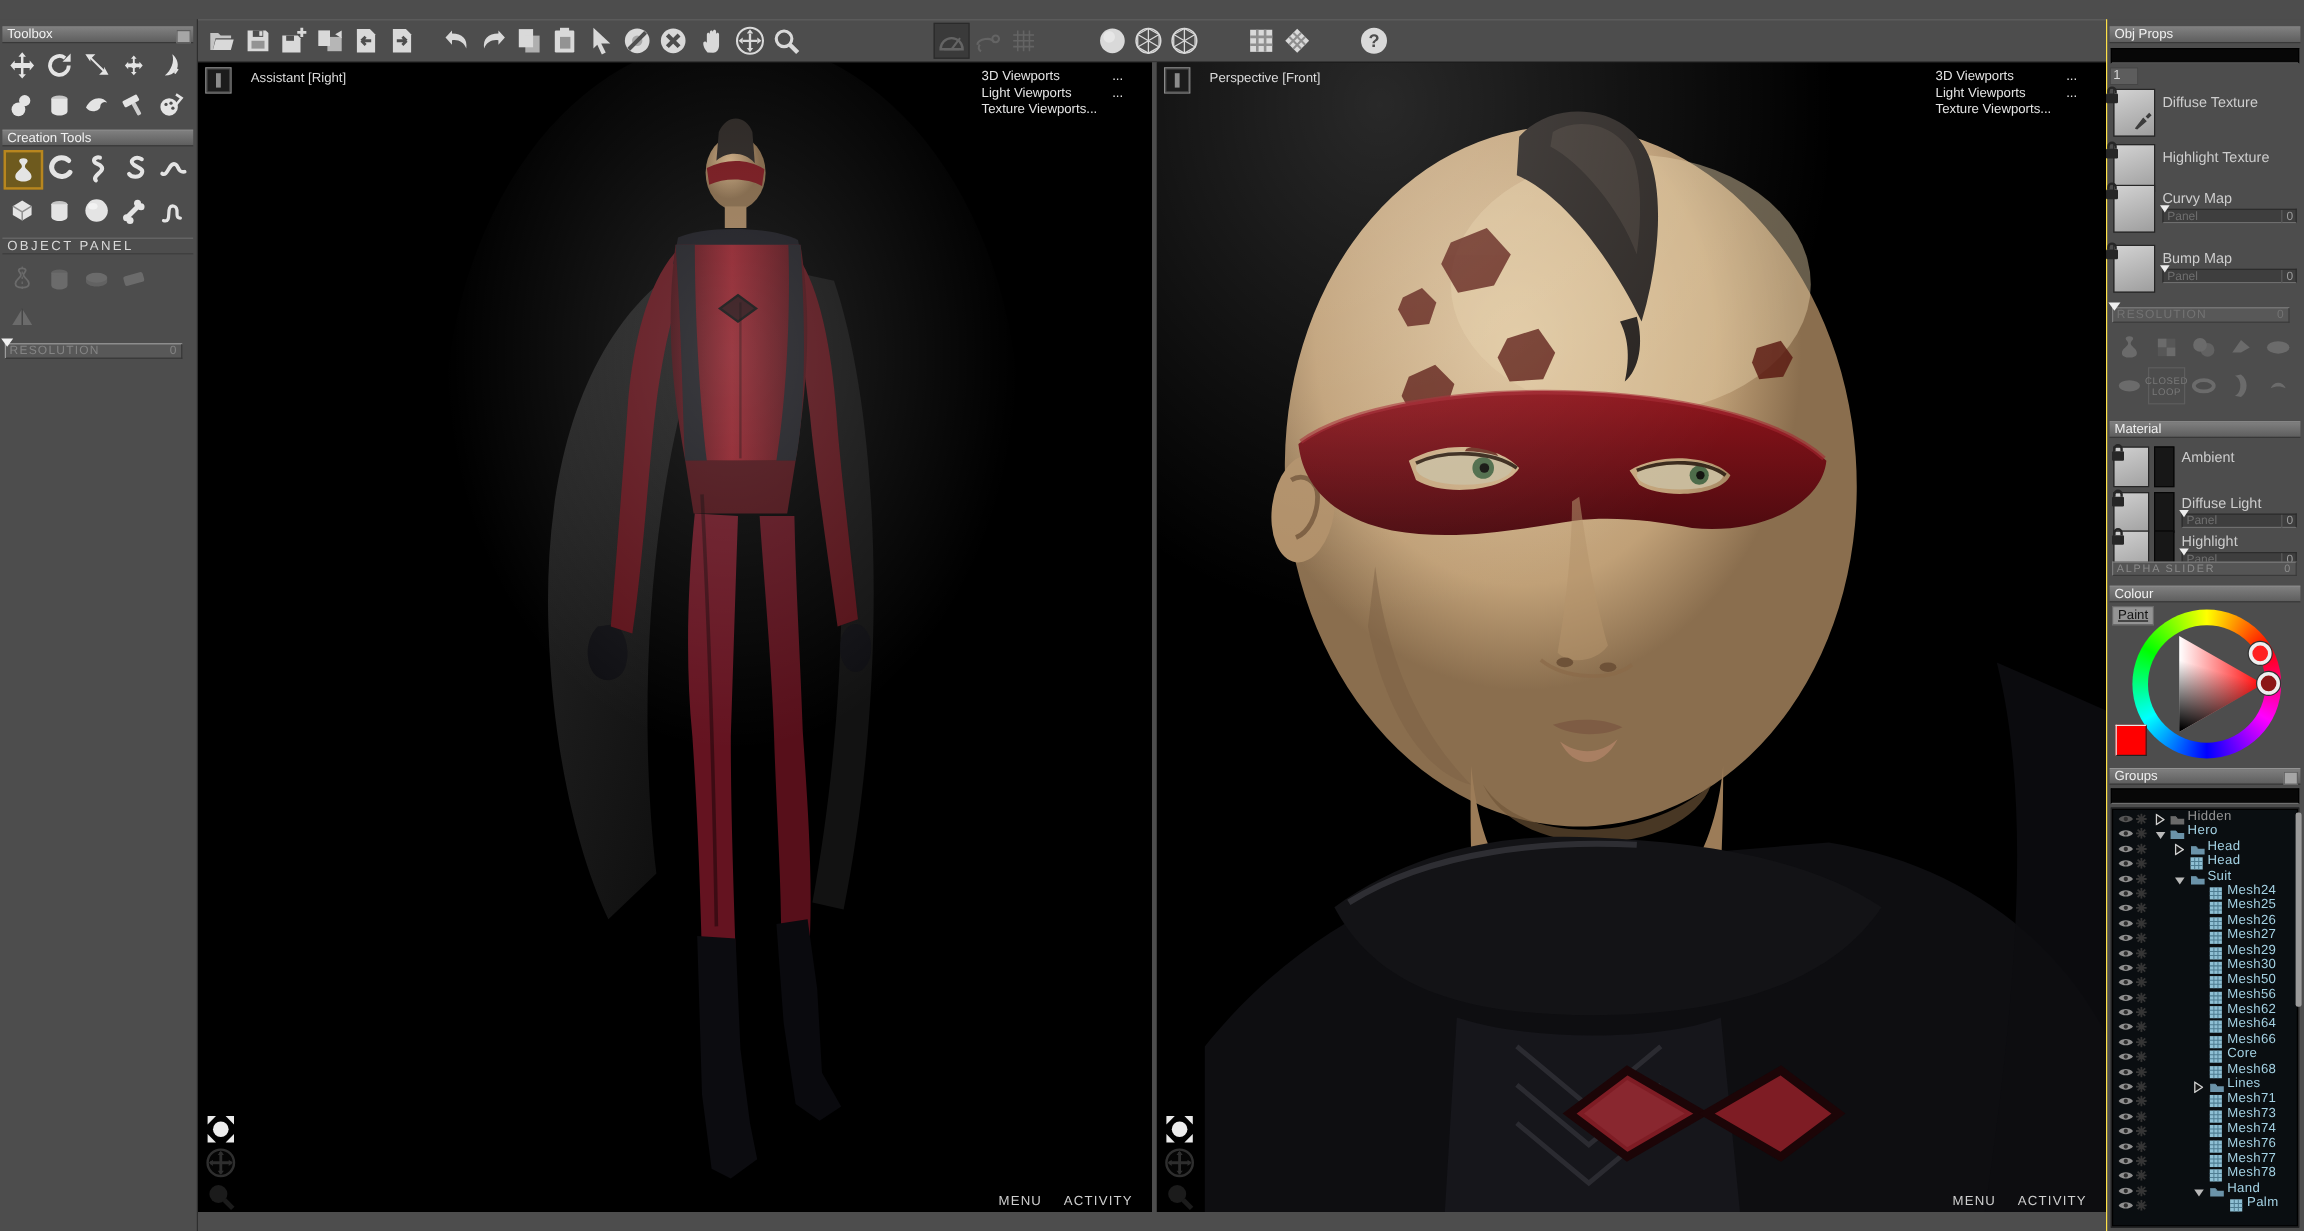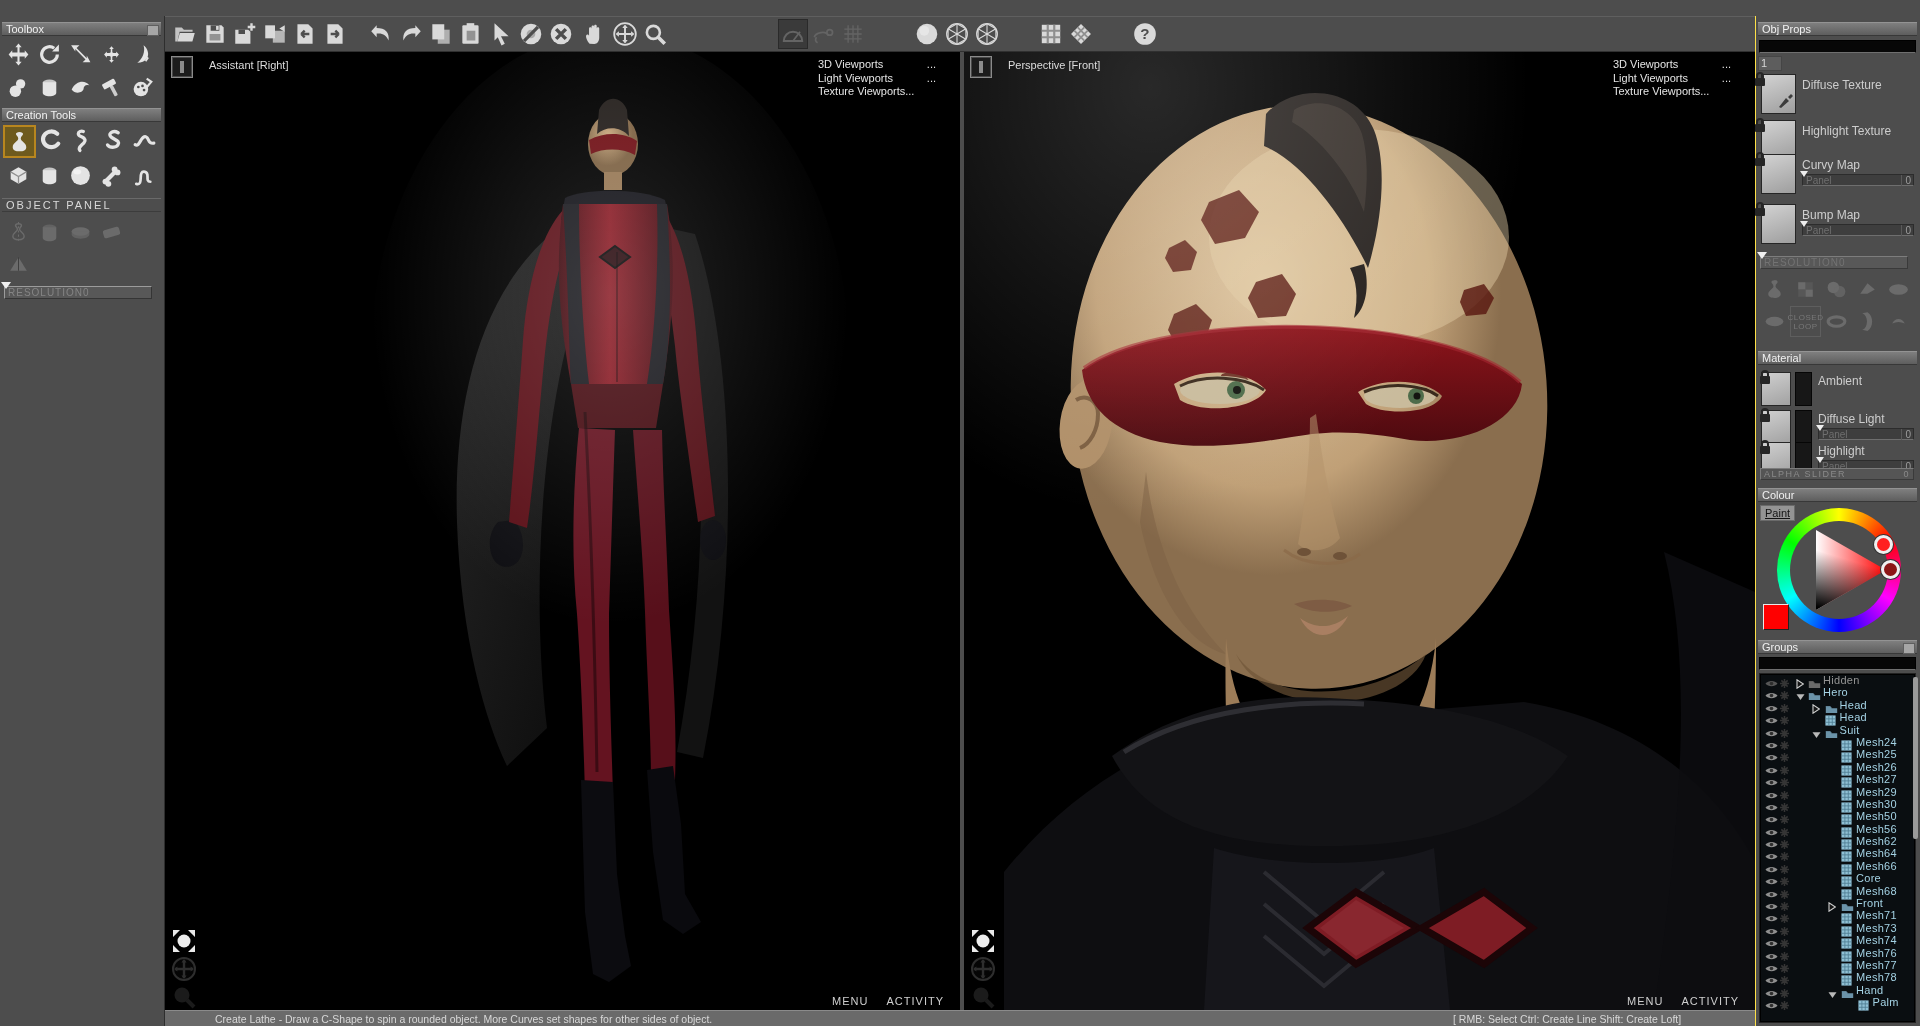--- a/index.html
+++ b/index.html
@@ -26,21 +26,21 @@
         line-height:13px;padding-left:4px;border-top:1px solid #6a6a6a;border-bottom:1px solid #3c3c3c;box-sizing:border-box;}
 
   .grid{position:absolute;left:3px;display:flex;}
   .cell{width:31px;height:31px;display:flex;align-items:center;justify-content:center;color:#e4e4e4;}
   .cell svg{width:25px;height:25px;}
   .cell.sel{border:2px solid #b8861f;background:#6e5a1e;width:29px;height:29px;}
   .grid.dim .cell{color:#6b6b6b;}
 
   .res-slider{position:absolute;left:4px;width:148px;height:13px;background:#585858;
       border:1px solid #9c9c9c;border-right-color:#353535;border-bottom-color:#353535;
-      color:#848484;font-size:10px;line-height:12px;display:flex;justify-content:flex-start;
+      color:#848484;font-size:10px;line-height:12px;display:flex;justify-content:space-between;
       padding:0 3px;box-sizing:border-box;letter-spacing:1px;}
   .tri{position:absolute;left:-4px;top:-5px;width:0;height:0;border-left:5px solid transparent;
        border-right:5px solid transparent;border-top:7px solid #f0f0f0;}
 
   
   .toolbar{position:absolute;left:165px;top:16px;width:1590px;height:36px;background:#4d4d4d;
            border-bottom:1px solid #303030;border-top:1px solid #5f5f5f;box-sizing:border-box;}
   .tgroup{position:absolute;top:2px;display:flex;}
   .ticon{width:30px;height:30px;display:flex;align-items:center;justify-content:center;color:#d9d9d9;}
   .ticon svg{width:26px;height:26px;}
@@ -1165,21 +1165,21 @@
           <span class="t-snow"><svg width="9" height="9" viewBox="0 0 12 12">
               <path d="M6 0v12M0 6h12M1.8 1.8l8.4 8.4M10.2 1.8l-8.4 8.4" stroke="#353535" stroke-width="2"></path>
             </svg></span>
           <span style="left:68px;top:1px"><svg width="8" height="10" viewBox="0 0 8 10">
               <path d="M1 .8v8.4L7.4 5z" fill="#161616" stroke="#cfcfcf" stroke-width="1.1"></path>
             </svg></span>
           <span style="left:81px;top:1px"><svg width="13" height="10" viewBox="0 0 16 12">
               <path d="M1 3h5.5L8 5h7v6H1z" fill="#6b93a9"></path>
               <path d="M1 3h5.5L8 5" fill="none" stroke="#6b93a9" stroke-width="1"></path>
             </svg></span>
-          <span class="t-label" style="left:96px">Front</span>
+          <span class="t-label" style="left:96px">Lines</span>
         </div>
         <div class="trow">
           <span class="t-eye"><svg width="13" height="9" viewBox="0 0 13 9">
               <path d="M.5 4.5C3 1 10 1 12.5 4.5 10 8 3 8 .5 4.5z" fill="#8f8f8f"></path>
               <circle cx="6.5" cy="4.5" r="1.8" fill="#2e2e2e"></circle>
             </svg></span>
           <span class="t-snow"><svg width="9" height="9" viewBox="0 0 12 12">
               <path d="M6 0v12M0 6h12M1.8 1.8l8.4 8.4M10.2 1.8l-8.4 8.4" stroke="#353535" stroke-width="2"></path>
             </svg></span>
           <span style="left:81px;top:1px"><svg width="11" height="11" viewBox="0 0 13 13">
@@ -1286,18 +1286,14 @@
           <span style="left:97.5px;top:1px"><svg width="11" height="11" viewBox="0 0 13 13">
               <rect x=".5" y=".5" width="12" height="12" fill="#8fc0d4"></rect>
               <path d="M.5 4.6h12M.5 8.6h12M4.6.5v12M8.6.5v12" stroke="#4f7d92" stroke-width="1"></path>
             </svg></span>
           <span class="t-label" style="left:112.5px">Palm</span>
         </div>
       </div>
     <div class="scrollthumb" style="top:661px"></div>
   </div>
 
-  <div class="statusbar">
-    <span class="msg">Create Lathe -  Draw a C-Shape to spin a rounded object. More Curves set shapes for other sides of object.</span>
-    <span class="hint">[ RMB: Select   Ctrl: Create Line   Shift: Create Loft]</span>
-  </div>
 
 </div>
 
 </body></html>

